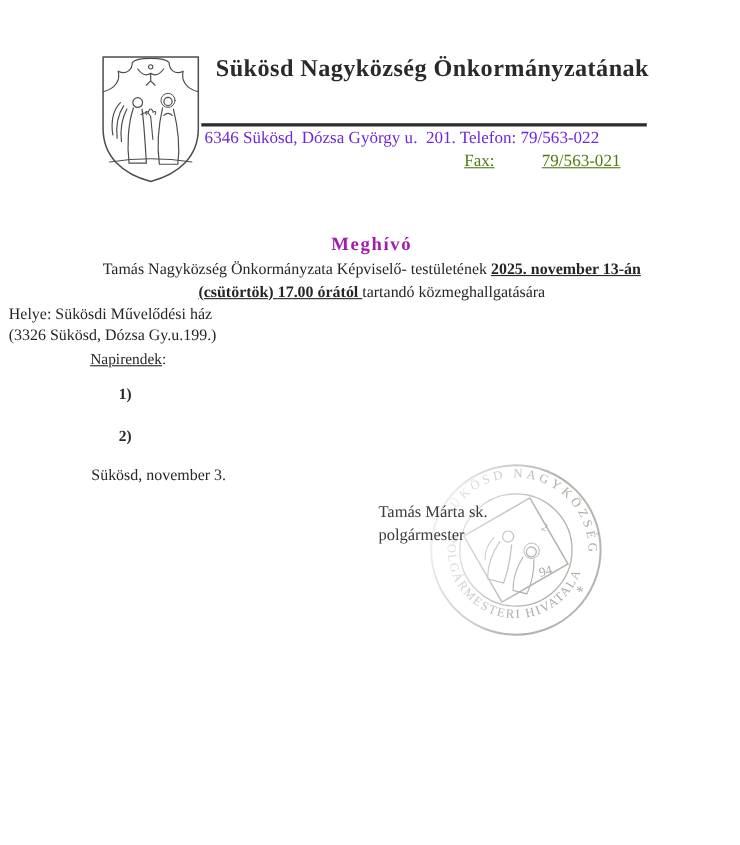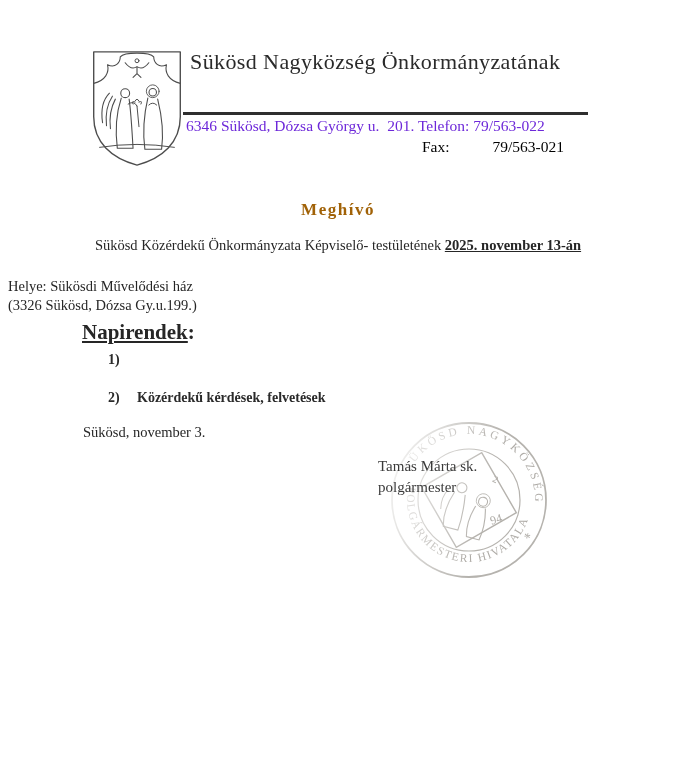--- a/index.html
+++ b/index.html
@@ -3,43 +3,43 @@
 <meta charset="utf-8">
 <style>
   html,body { margin:0; padding:0; background:#e9e9e9; }
   .page {
     position:relative; width:673px; height:768px; margin:0 auto;
     background:#ffffff; overflow:hidden;
     font-family:"Liberation Serif", serif; color:#262626;
   }
   
   .crest { position:absolute; left:86px; top:46px; width:102px; height:122px; }
-  .org-title { position:absolute; left:190px; top:48px; width:400px; text-align:left;
-               font-size:22px; line-height:28px; letter-spacing:.4px; color:#2a2a2a; }
+  .org-title { position:absolute; left:190px; top:48px; width:400px; text-align:right;
+               font-size:22px; line-height:28px; letter-spacing:.4px; color:#2a2a2a;font-weight:bold; }
   .head-rule { position:absolute; left:183px; top:112px; width:405px; height:3px; background:#2e2e2e; }
   .addr-line { position:absolute; left:186px; top:117px; width:420px;
                font-size:15.5px; white-space:pre; color:#6d28d9; }
-  .fax-line  { position:absolute; left:422px; top:138px; font-size:15.5px; color:#000000; }
+  .fax-line  { position:absolute; left:422px; top:138px; font-size:15.5px; color:#4d7c0f;text-decoration:underline; }
   .fax-line .fax-num { margin-left:43px; }
   
-  .doc-title { position:absolute; left:8px; top:200px; width:660px; text-align:center;
-               font-weight:bold; font-size:17px; letter-spacing:1.5px; color:#a16207; }
+  .doc-title { position:absolute; left:8px; top:212px; width:660px; text-align:center;
+               font-weight:bold; font-size:17px; letter-spacing:1.5px; color:#a21caf; }
   .invite    { position:absolute; left:8px; top:235px; width:660px; text-align:center;
                font-size:14.5px; line-height:20.5px; }
   .b-u  { font-weight:bold; text-decoration:underline;font-family:Liberation Serif, serif; }
   .venue { position:absolute; left:8px; top:277px; width:660px; text-align:left;
            font-size:14.5px; line-height:18.5px; }
-  .agenda-head { position:absolute; left:82px; top:320px; font-size:21px; font-weight:bold; }
+  .agenda-head { position:absolute; left:82px; top:320px; font-size:14px; font-weight:normal; }
   .agenda-head .u { text-decoration:underline; }
   .agenda-item { position:absolute; left:108px; display:flex; font-weight:bold; font-size:14px; color:#2a2a2a; }
   .agenda-item .num { width:29px; flex:0 0 29px; }
   .item-1 { top:352px; width:480px; }
   .item-2 { top:390px; width:480px; }
   .dateline { position:absolute; left:83px; top:424px; font-size:14.5px; }
-  .signature { position:absolute; left:378px; top:456px; font-size:15px; line-height:21px; z-index:3; color:#3a3a3a; }
+  .signature { position:absolute; left:344px; top:456px; font-size:15px; line-height:21px; z-index:3; color:#3a3a3a; }
   
   .stamp { position:absolute; left:383px; top:414px; width:172px; height:172px; z-index:1; }
   .stamp-fade { position:absolute; left:383px; top:414px; width:172px; height:172px; z-index:2;
                 background:linear-gradient(105deg, rgba(255,255,255,.88) 8%, rgba(255,255,255,0) 58%); }
   .stamp text { font-family:"Liberation Serif", serif; }
 </style>
 </head>
 <body>
 
 <div class="page">
@@ -73,36 +73,36 @@
 
   <div class="addr-line">6346 Sükösd, Dózsa György u.  201. Telefon: 79/563-022</div>
 
   <div class="fax-line">
     <span>Fax:</span><span class="fax-num">79/563-021</span>
   </div>
 
   <div class="doc-title">Meghívó</div>
 
   <div class="invite">
-    <div><span>Sükösd Közérdekű Önkormányzata Képviselő- testületének </span><span class="b-u">2025. november 13-án</span></div>
+    <div><span>Tamás Nagyközség Önkormányzata Képviselő- testületének </span><span class="b-u">2025. november 13-án</span></div>
+    <div><span class="b-u">(csütörtök) </span><span class="b-u">17.00 órától </span><span>tartandó közmeghallgatására</span></div>
   </div>
 
   <div class="venue">
     <div>Helye: Sükösdi Művelődési ház</div>
     <div>(3326 Sükösd, Dózsa Gy.u.199.)</div>
   </div>
 
   <div class="agenda-head"><span class="u">Napirendek</span><span>:</span></div>
 
   <div class="agenda-item item-1">
     <span class="num">1)</span>
   </div>
   <div class="agenda-item item-2">
     <span class="num">2)</span>
-    <span class="txt">Közérdekű kérdések, felvetések</span>
   </div>
 
   <div class="dateline">Sükösd, november 3.</div>
 
   <svg class="stamp" viewBox="0 0 172 172">
     <g stroke="#b2afaa" fill="none" stroke-width="1.8" opacity="0.95">
       <circle cx="86" cy="86" r="77"></circle>
       <circle cx="86" cy="86" r="51" stroke-width="1.2"></circle>
     </g>
     <g transform="rotate(15 86 86)">

